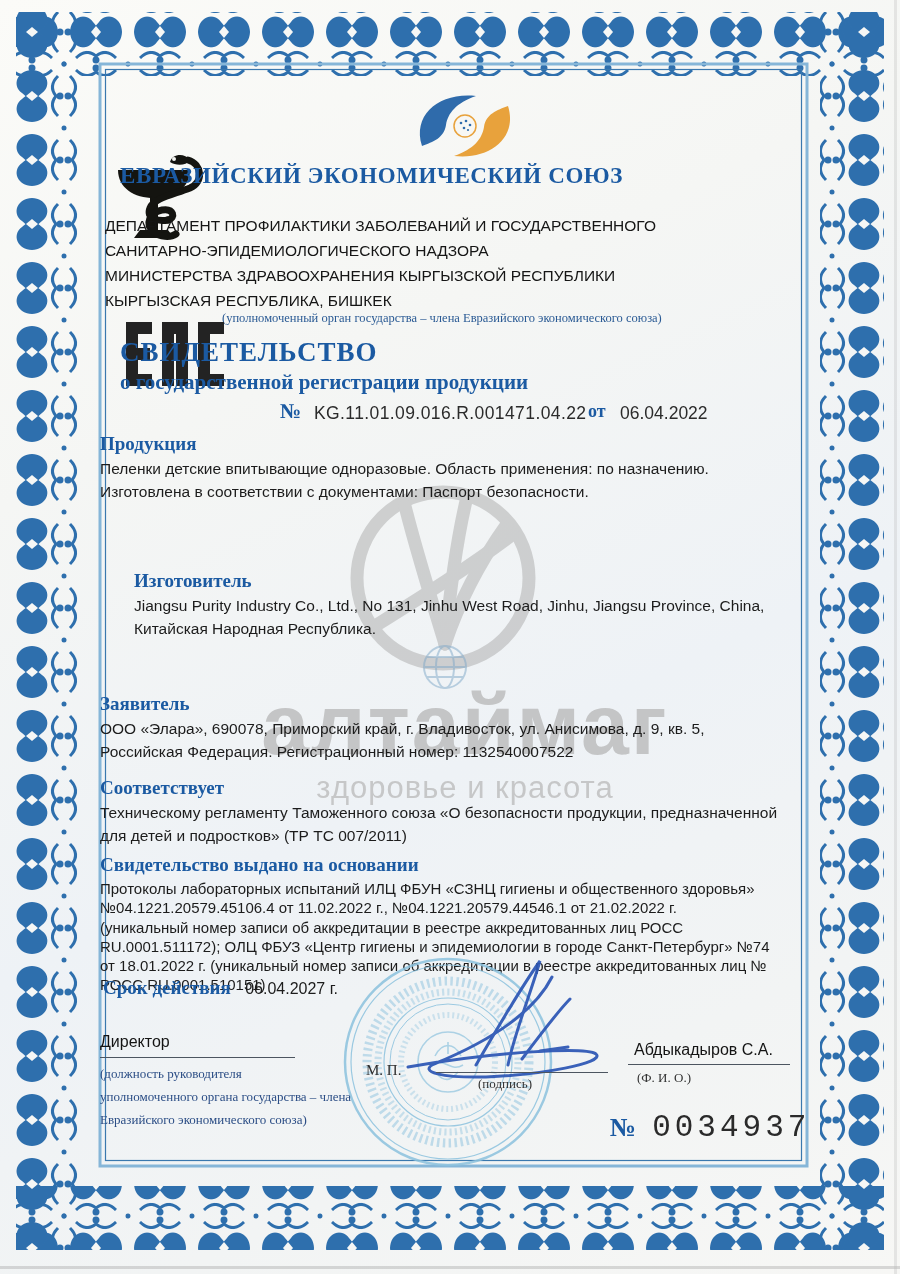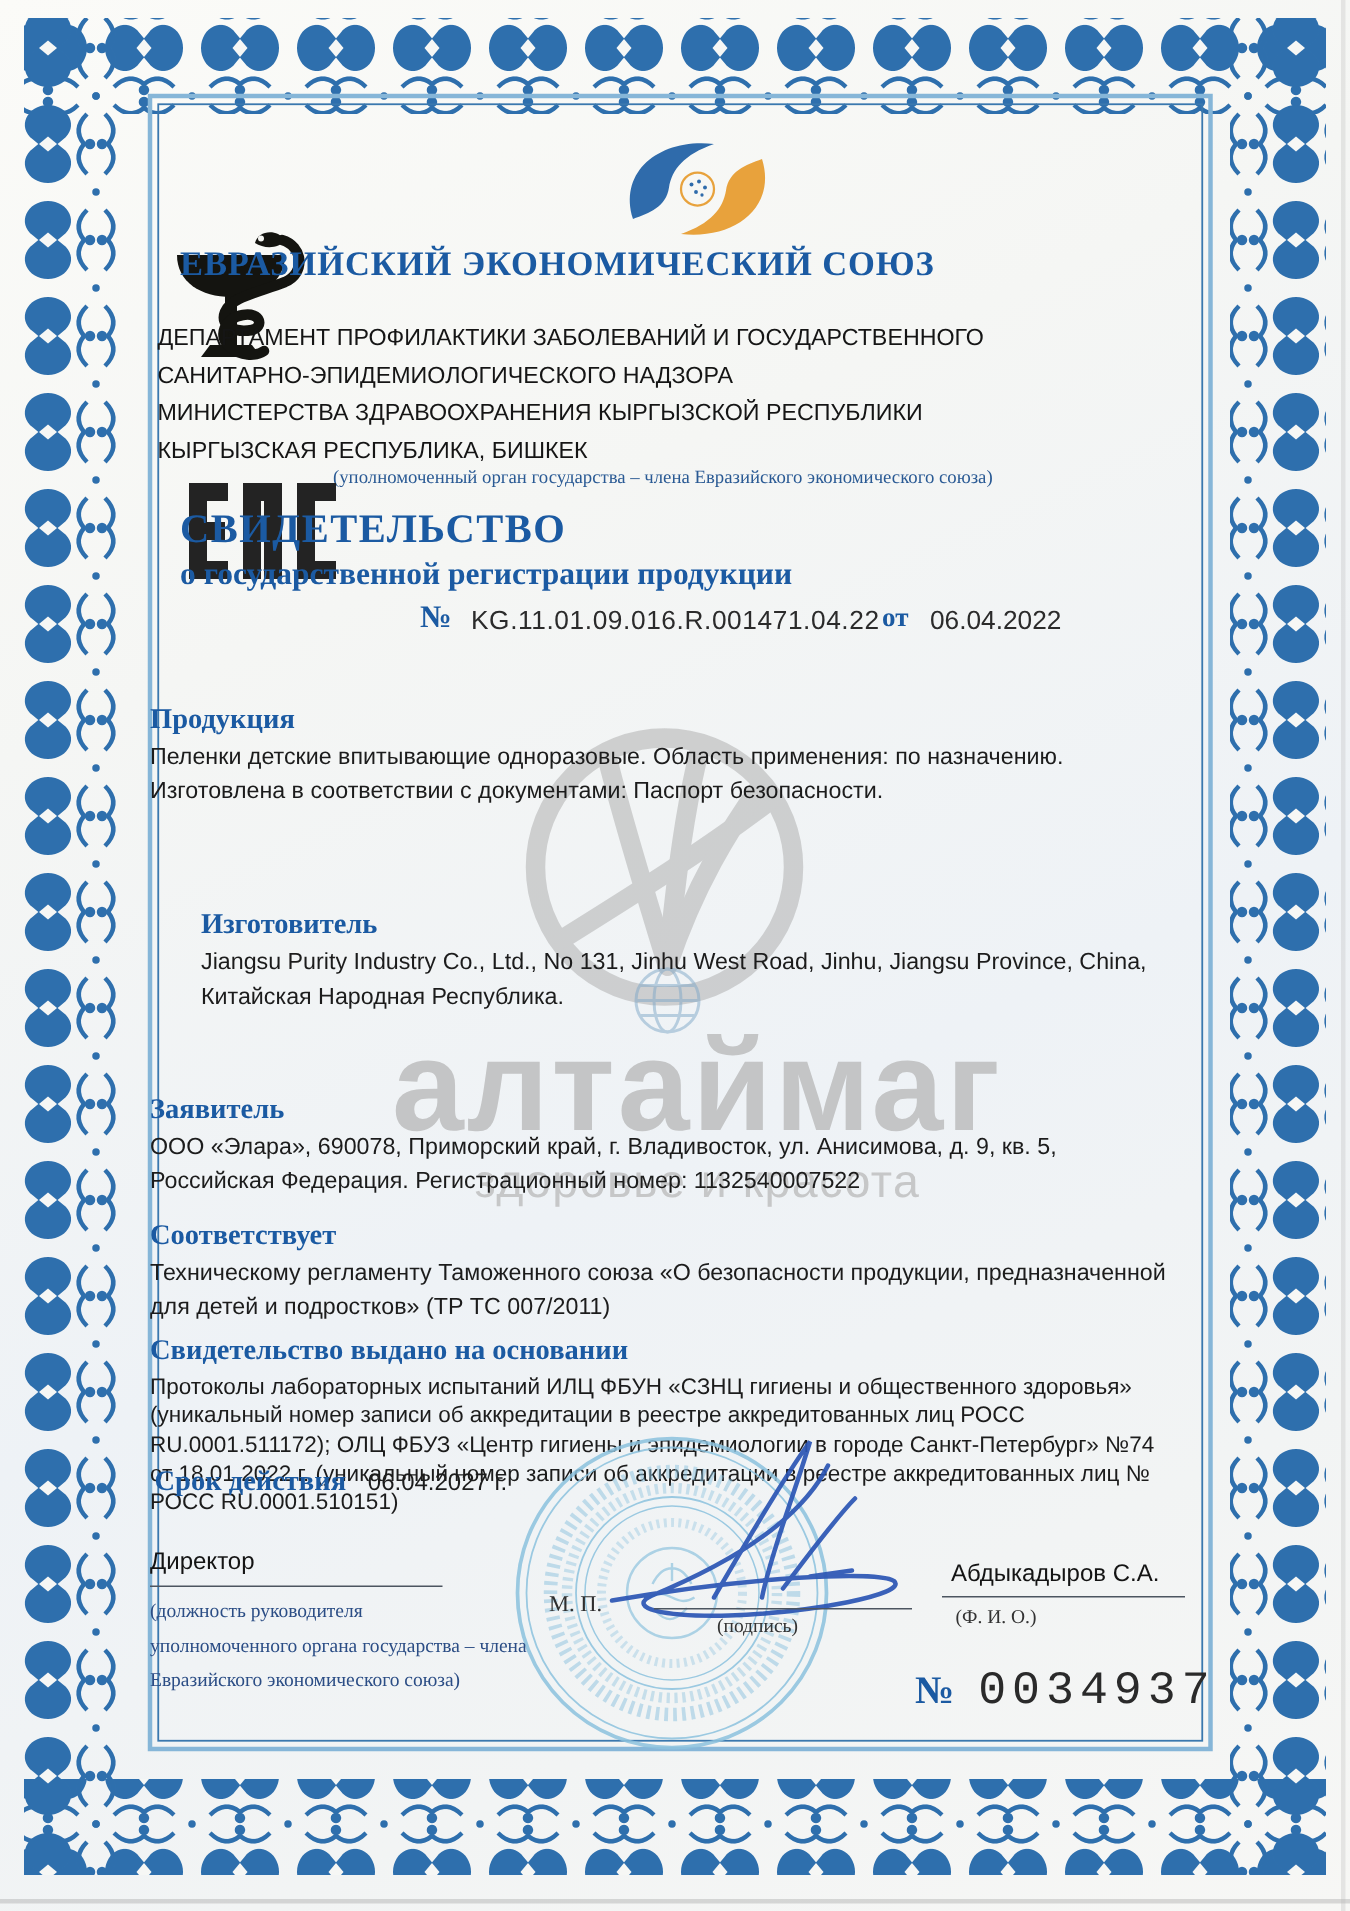--- a/index.html
+++ b/index.html
@@ -22,21 +22,21 @@
   .cert-title-1 { left:120px; top:337px; width:710px; font-size:27px; letter-spacing:1px; }
   .cert-title-2 { left:120px; top:370px; width:710px; font-size:21px; }
 
   .num-row { left:0; top:399px; width:900px; height:30px; }
   .num-label { position:absolute; left:280px; top:0; font-size:21px; color:#1b5aa2; font-family:"Liberation Serif", serif; font-weight:bold; }
   .num-value { position:absolute; left:314px; top:4px; font-size:17.5px; color:#2b2b2b; letter-spacing:0.4px; }
   .date-label { position:absolute; left:588px; top:2px; font-size:18px; color:#1b5aa2; font-family:"Liberation Serif", serif; font-weight:bold; }
   .date-value { position:absolute; left:620px; top:4px; font-size:17.5px; color:#2b2b2b; }
 
   .section { left:100px; width:712px; }
-  .section .sec-h { font-size:19px; color:#1b5aa2; font-family:"Liberation Serif", serif; font-weight:bold; margin-bottom:3px;margin-top:36px; }
+  .section .sec-h { font-size:19px; color:#1b5aa2; font-family:"Liberation Serif", serif; font-weight:bold; margin-bottom:3px; }
   .section .sec-line { font-size:15.5px; color:#1c1c1c; line-height:22.5px; }
   .s1 { top:433px; }
   .s2 { top:570px;padding-left:34px; }
   .s3 { top:693px; }
   .s4 { top:777px; }
   .s5 { top:854px; }
   .s5 .sec-line { font-size:15px; line-height:19.3px; }
 
   .validity { left:103px; top:977px; width:600px; }
   .validity .v-label { font-size:19px; color:#1b5aa2; font-family:Liberation Serif, serif; font-weight:bold; display:inline; }
@@ -198,20 +198,21 @@
 
     <div class="abs section s4">
       <div class="sec-h">Соответствует</div>
       <div class="sec-line">Техническому регламенту Таможенного союза «О безопасности продукции, предназначенной</div>
       <div class="sec-line">для детей и подростков» (ТР ТС 007/2011)</div>
     </div>
 
     <div class="abs section s5">
       <div class="sec-h">Свидетельство выдано на основании</div>
       <div class="sec-line">Протоколы лабораторных испытаний ИЛЦ ФБУН «СЗНЦ гигиены и общественного здоровья»</div>
+      <div class="sec-line">№04.1221.20579.45106.4 от 11.02.2022 г., №04.1221.20579.44546.1 от 21.02.2022 г.</div>
       <div class="sec-line">(уникальный номер записи об аккредитации в реестре аккредитованных лиц РОСС</div>
       <div class="sec-line">RU.0001.511172); ОЛЦ ФБУЗ «Центр гигиены и эпидемиологии в городе Санкт-Петербург» №74</div>
       <div class="sec-line">от 18.01.2022 г. (уникальный номер записи об аккредитации в реестре аккредитованных лиц №</div>
       <div class="sec-line">РОСС RU.0001.510151)</div>
     </div>
 
     <div class="abs validity">
       <span class="v-label">Срок действия</span>
       <span class="v-value">06.04.2027 г.</span>
     </div>

